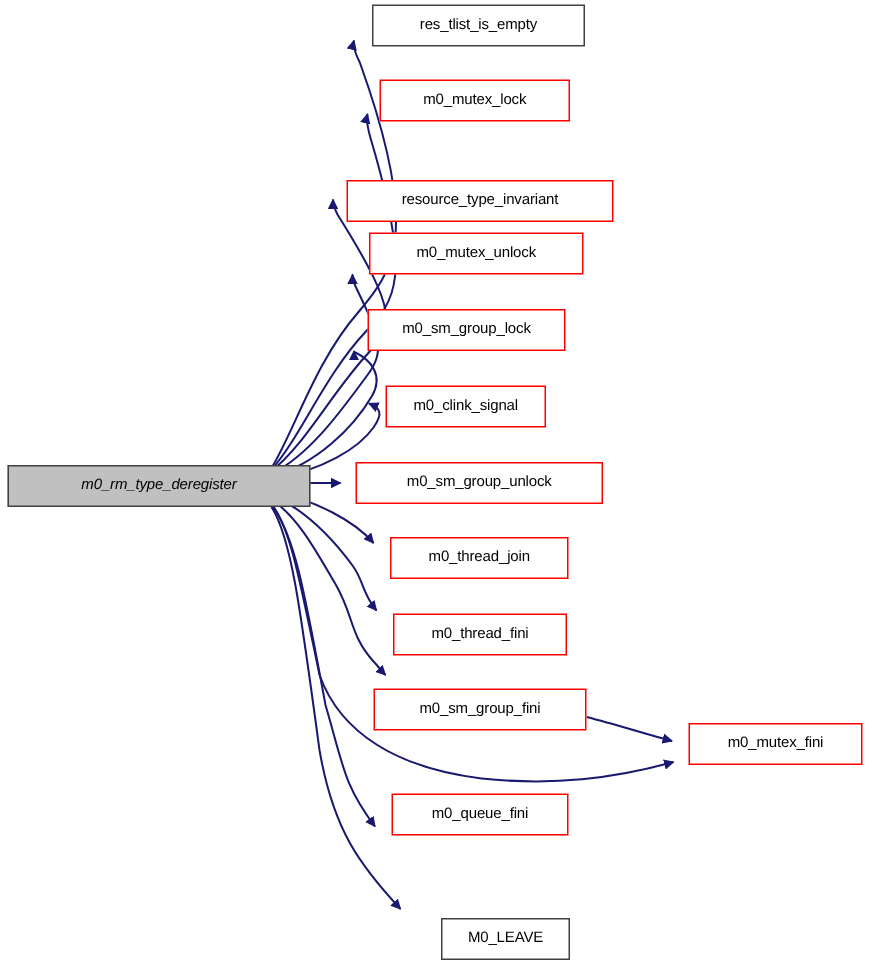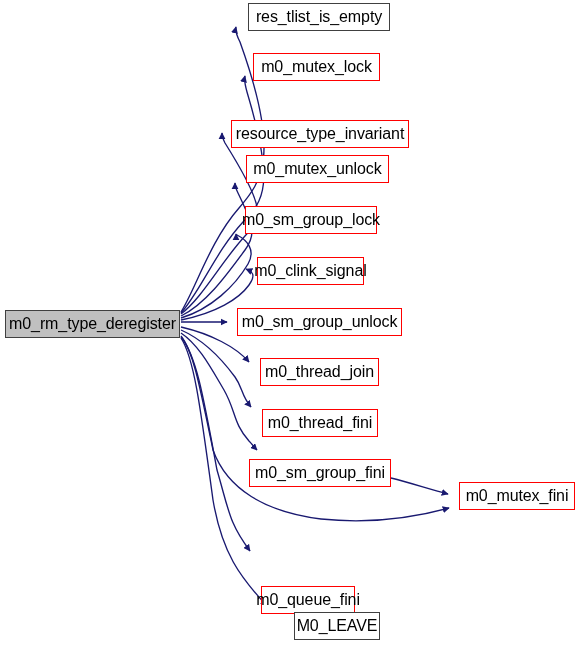--- a/index.html
+++ b/index.html
@@ -29,21 +29,21 @@
   .gnode {
     position: absolute;
     box-sizing: border-box;
     display: flex;
     align-items: center;
     justify-content: center;
     height: 28px;
     background: #ffffff;
     border: 1px solid #ff0000;
     font-family: "Liberation Sans", sans-serif;
-    font-size: 16px;
+    font-size: 10px;
     line-height: 1;
     color: #000000;
     white-space: nowrap;
     letter-spacing: -0.1px;
   }
   .gnode.root {
     background: #c0c0c0;
     border: 1px solid #404040;
   }
   .gnode.plain {
@@ -76,21 +76,21 @@
         <path d="M 181,327 C 211,334 236,347 249,362" fill="none" stroke="#191970" stroke-width="1.35" marker-end="url(#arrowhead)"></path>
         <path d="M 181,330 C 204,340 221,358 235,377 C 243,388 241,395 251,407" fill="none" stroke="#191970" stroke-width="1.35" marker-end="url(#arrowhead)"></path>
         <path d="M 181,333 C 199,345 211,368 224,390 C 236,411 233,423 249,441 C 252,444 254,447 257,450" fill="none" stroke="#191970" stroke-width="1.35" marker-end="url(#arrowhead)"></path>
         <path d="M 181,336 C 193,351 199,382 213,450 C 227,489 265,512 321,519 C 369,524 409,519 449,508" fill="none" stroke="#191970" stroke-width="1.35" marker-end="url(#arrowhead)"></path>
         <path d="M 181,337 C 196,355 203,394 217,470 C 229,511 229,523 250,551" fill="none" stroke="#191970" stroke-width="1.35" marker-end="url(#arrowhead)"></path>
         <path d="M 181,338 C 194,358 200,404 213,500 C 222,553 240,577 267,606" fill="none" stroke="#191970" stroke-width="1.35" marker-end="url(#arrowhead)"></path>
         <path d="M 391,478 C 411,483 429,489 448,494" fill="none" stroke="#191970" stroke-width="1.35" marker-end="url(#arrowhead)"></path>
       </g>
   </svg>
   <div id="node-group">
-      <div class="gnode root" style="left: 5px; top: 310px; width: 175px;">
+      <div class="gnode root" style="left: 5px; top: 310px; width: 202px; font-style: italic;">
         <span class="gnode-label">m0_rm_type_deregister</span>
       </div>
       <div class="gnode plain" style="left: 248px; top: 3px; width: 142px;">
         <span class="gnode-label">res_tlist_is_empty</span>
       </div>
       <div class="gnode" style="left: 253px; top: 53px; width: 127px;">
         <span class="gnode-label">m0_mutex_lock</span>
       </div>
       <div class="gnode" style="left: 231px; top: 120px; width: 178px;">
         <span class="gnode-label">resource_type_invariant</span>
@@ -112,20 +112,20 @@
       </div>
       <div class="gnode" style="left: 262px; top: 409px; width: 116px;">
         <span class="gnode-label">m0_thread_fini</span>
       </div>
       <div class="gnode" style="left: 249px; top: 459px; width: 142px;">
         <span class="gnode-label">m0_sm_group_fini</span>
       </div>
       <div class="gnode" style="left: 459px; top: 482px; width: 116px;">
         <span class="gnode-label">m0_mutex_fini</span>
       </div>
-      <div class="gnode" style="left: 261px; top: 586px; width: 94px;">
+      <div class="gnode" style="left: 261px; top: 529px; width: 118px;">
         <span class="gnode-label">m0_queue_fini</span>
       </div>
       <div class="gnode plain" style="left: 277px; top: 612px; width: 86px; margin-left: 17px;">
         <span class="gnode-label">M0_LEAVE</span>
       </div>
     </div>
 </div>
 
 </body></html>

